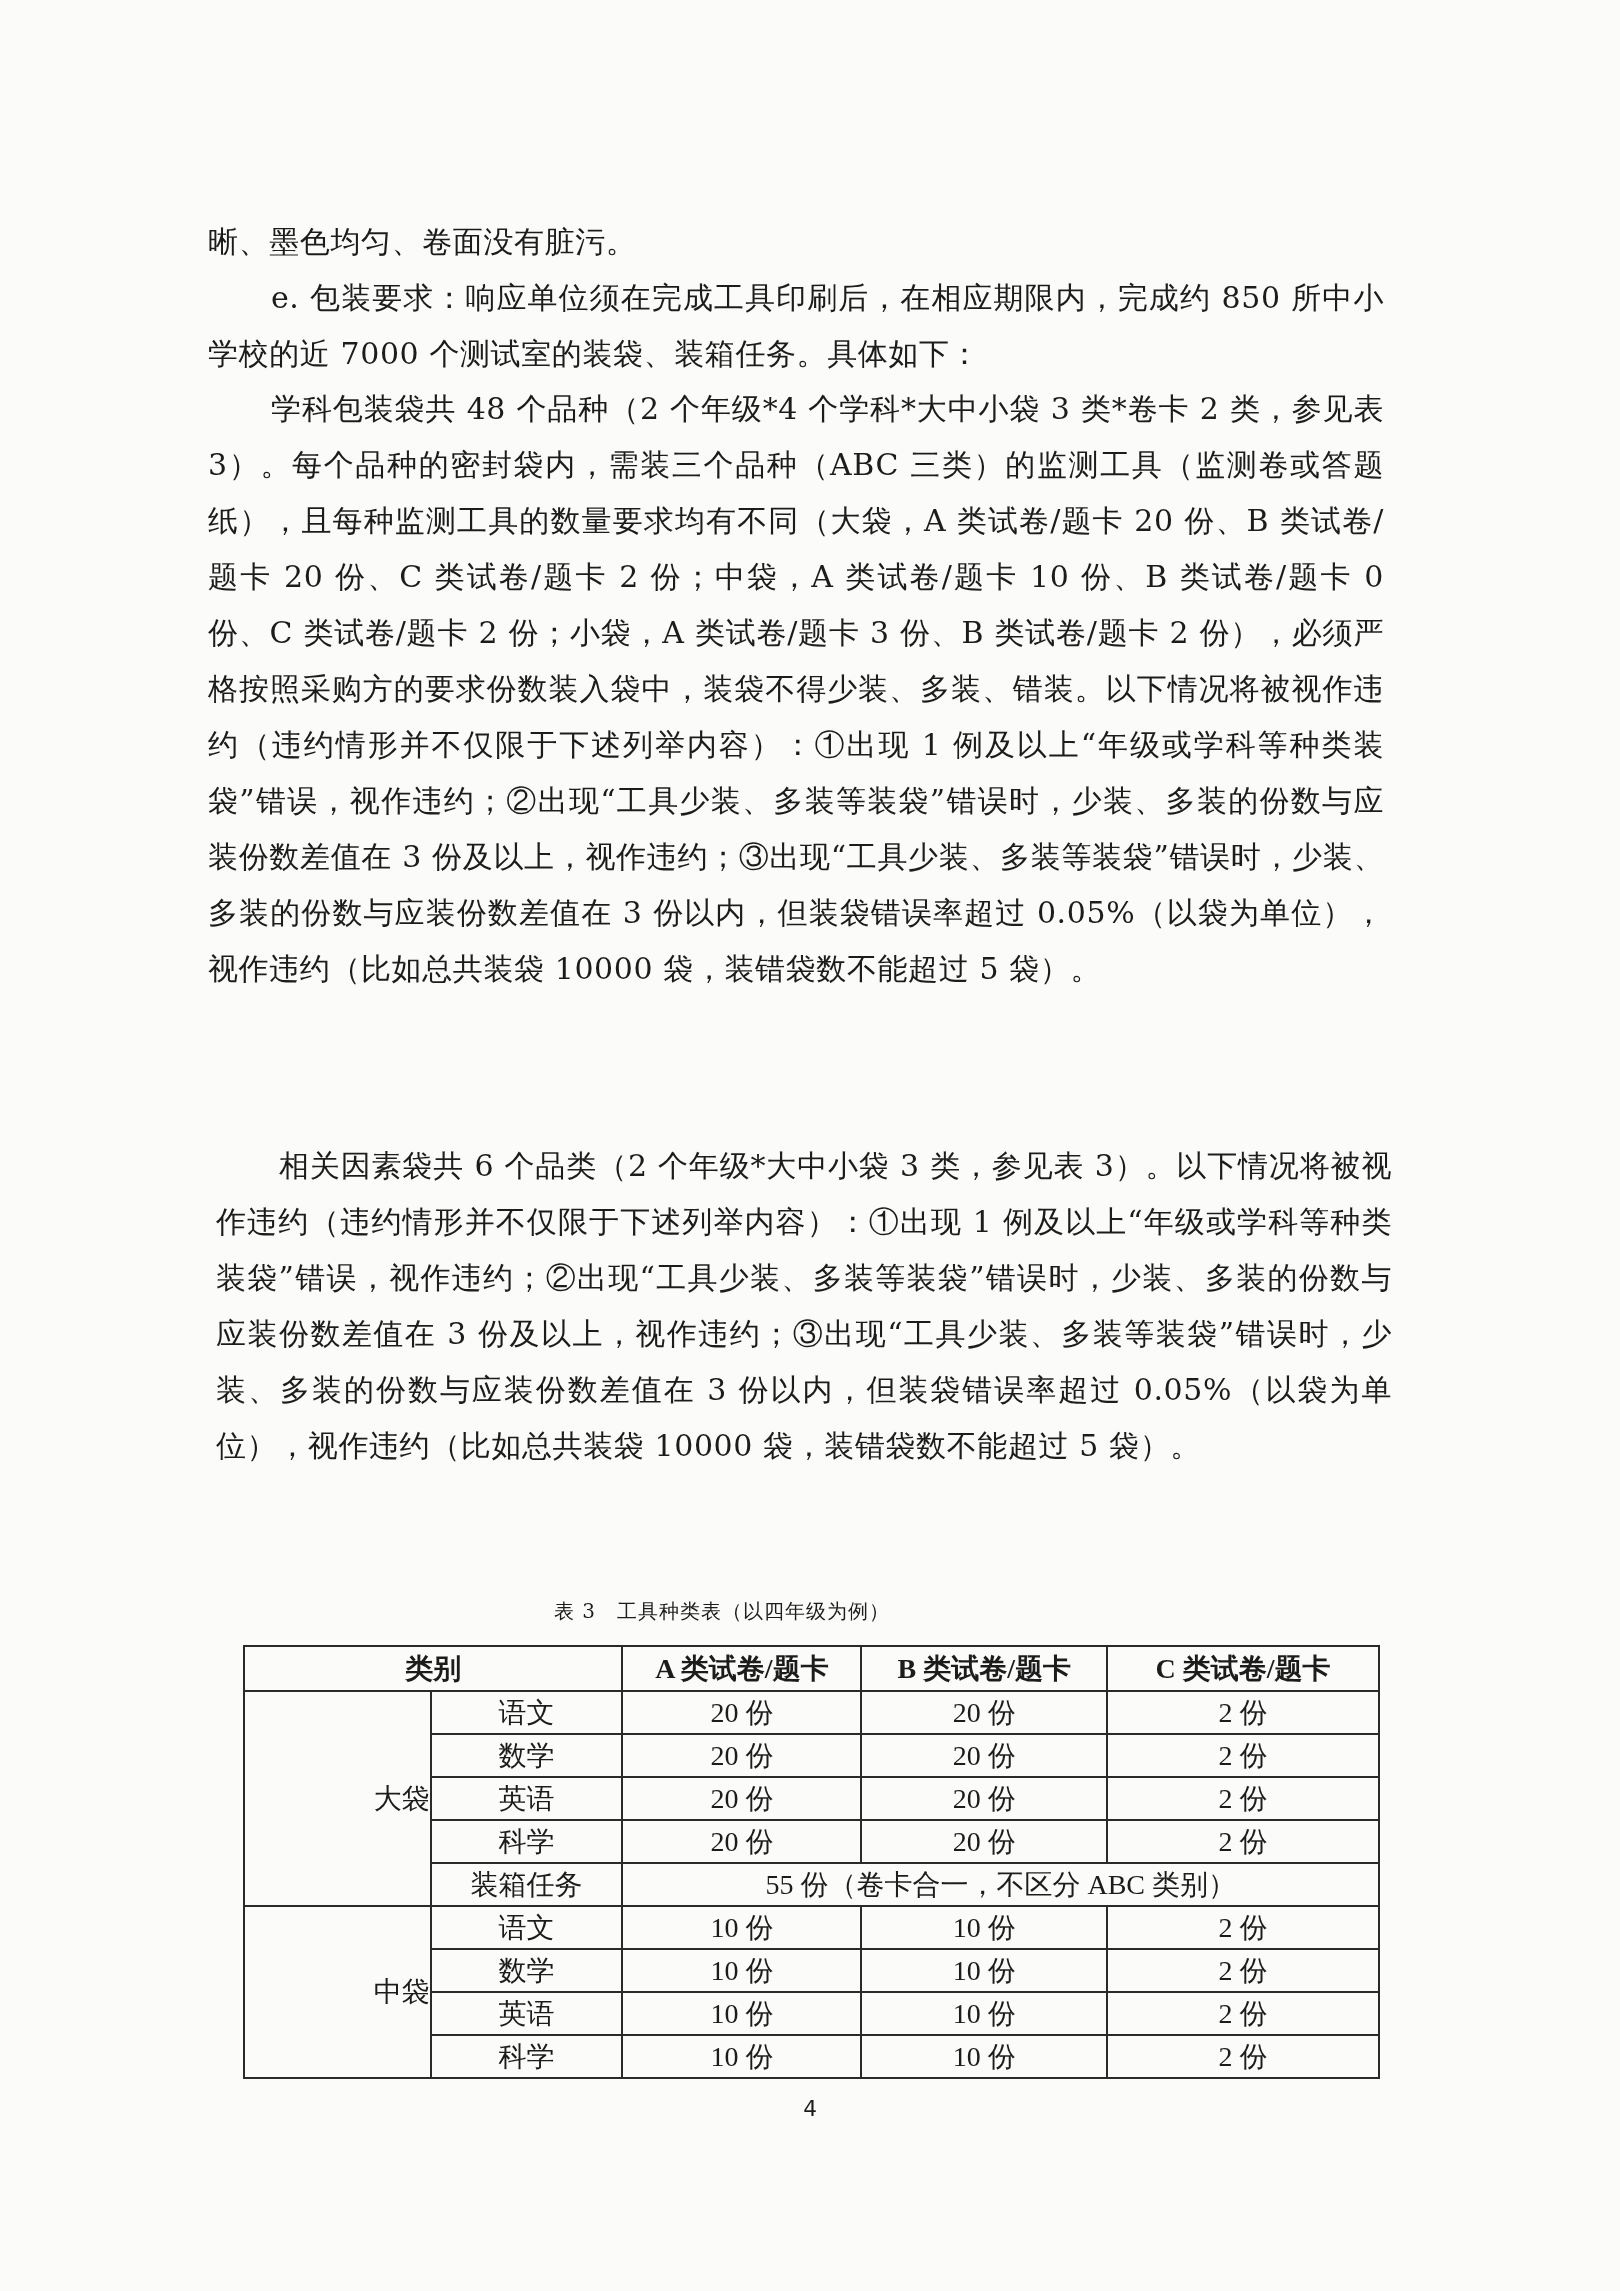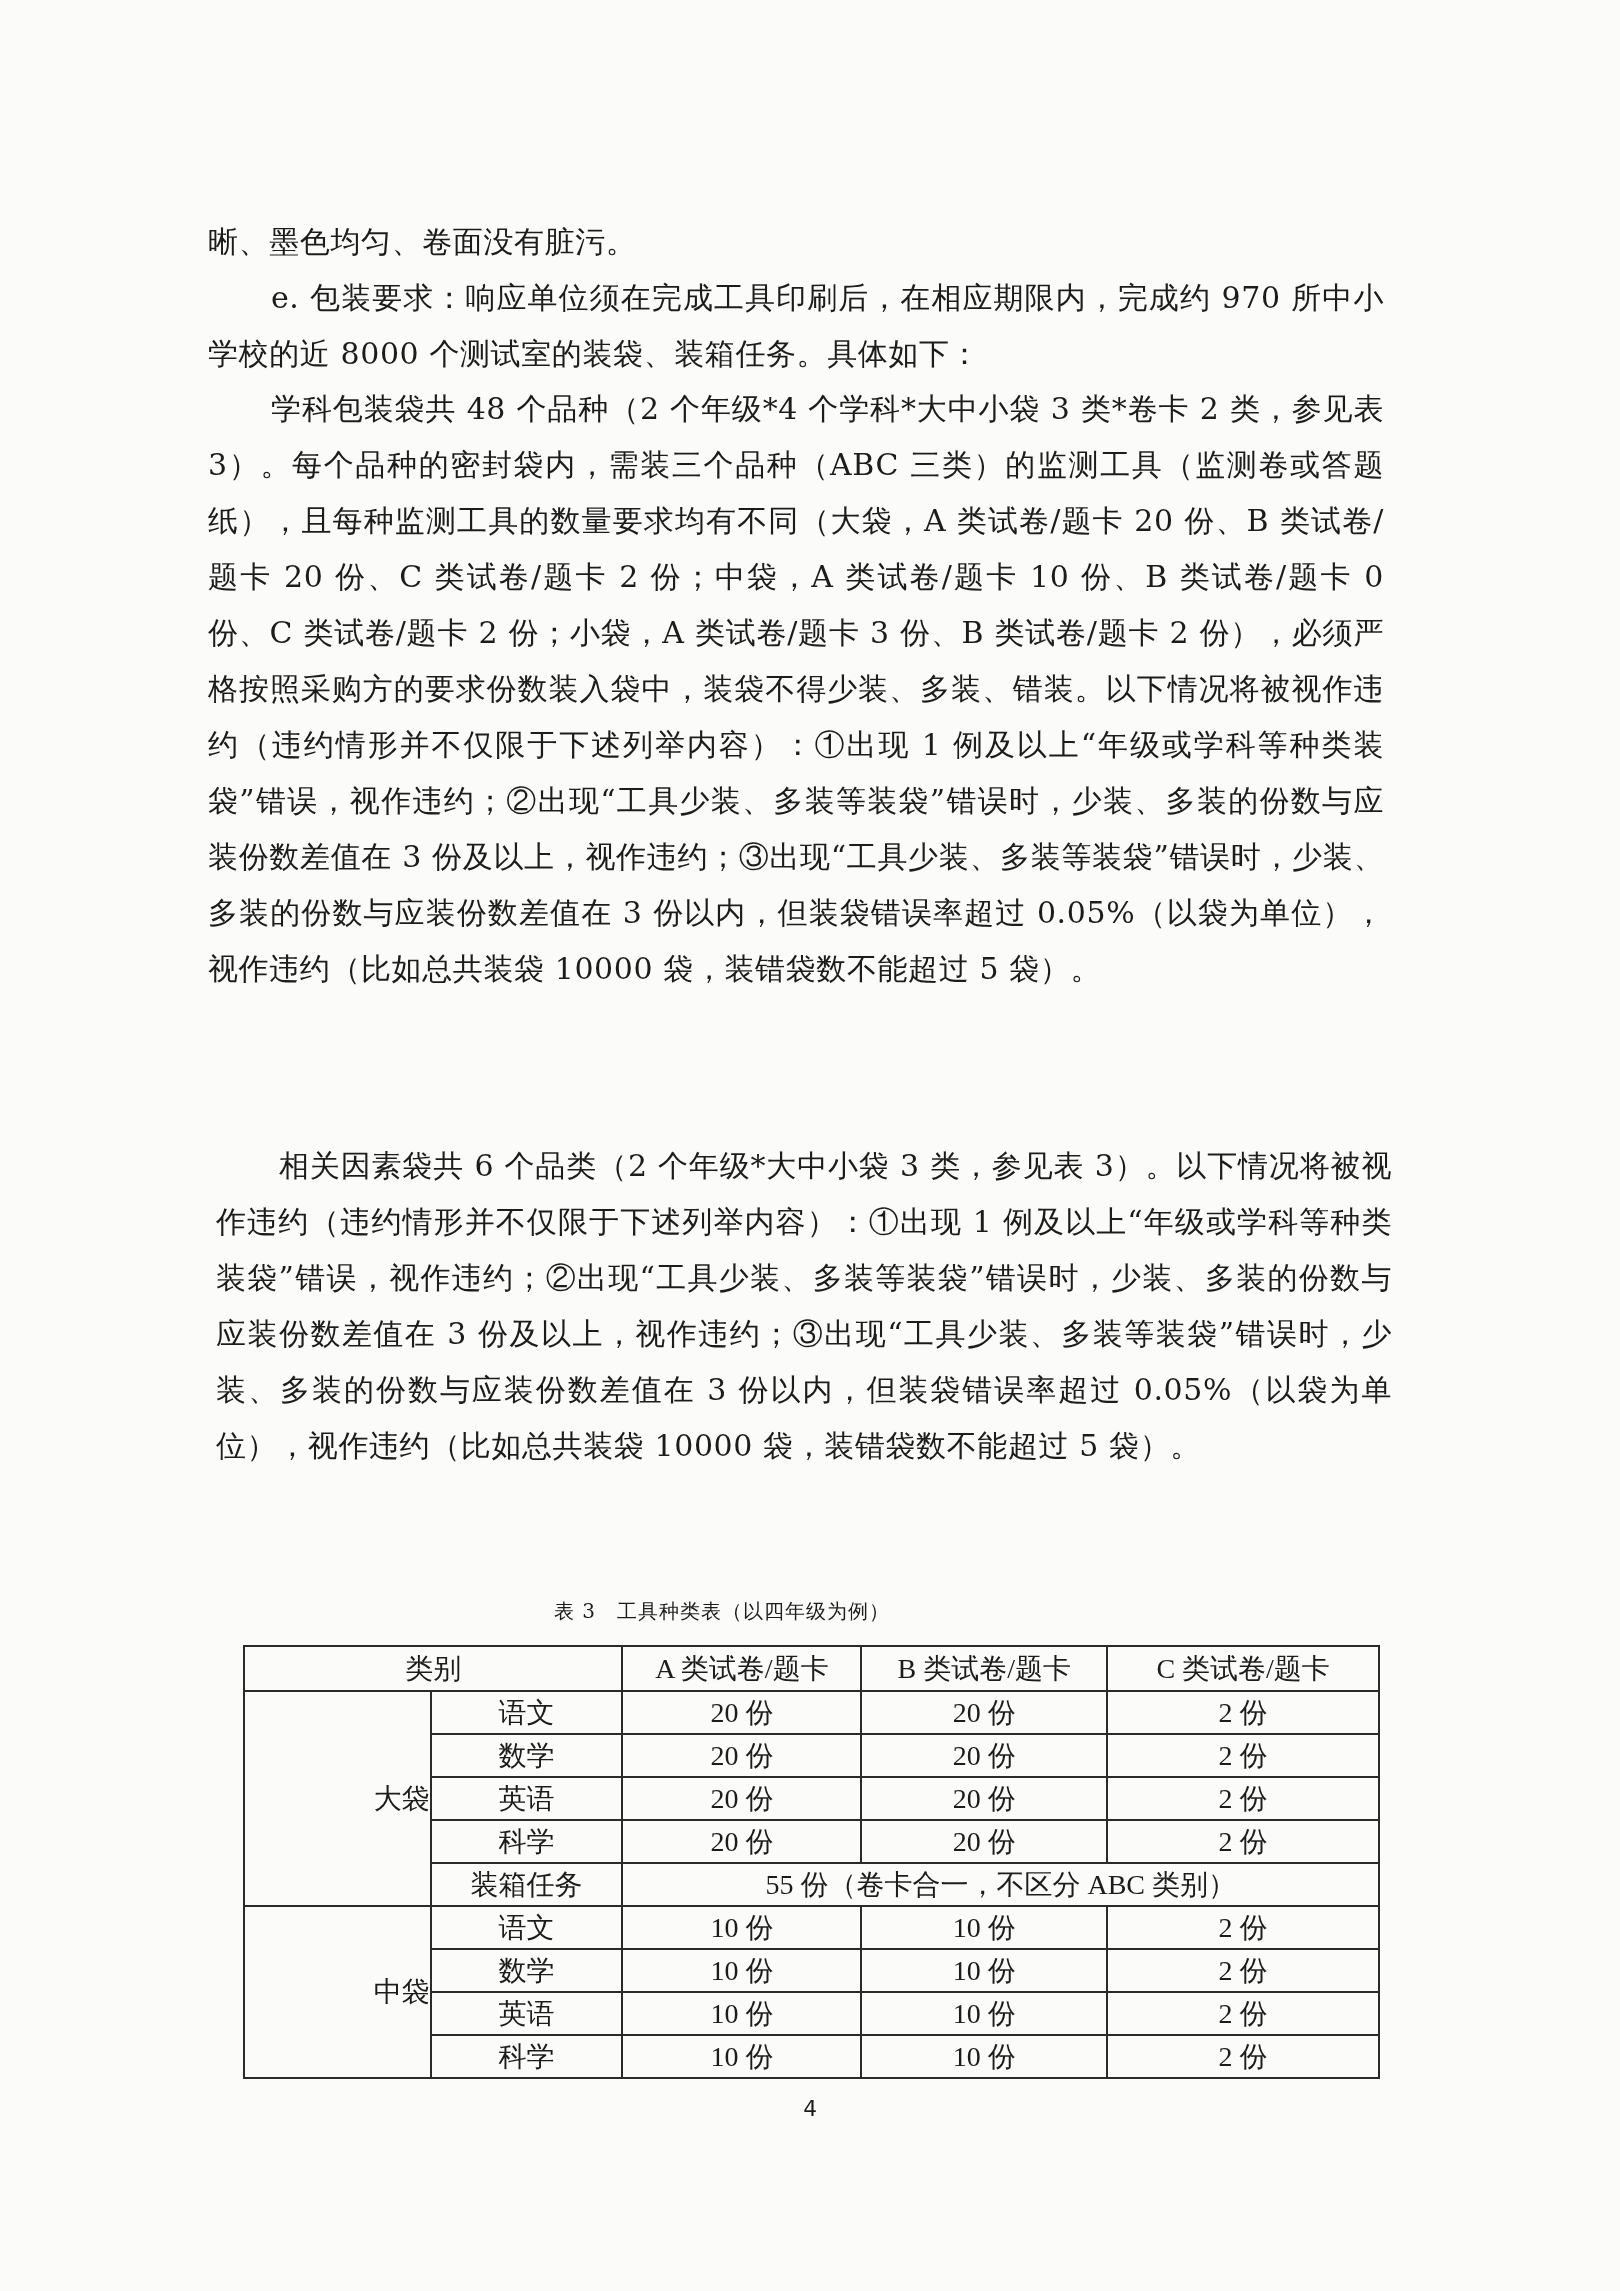--- a/index.html
+++ b/index.html
@@ -52,21 +52,21 @@
     font-family: "Liberation Serif", "DejaVu Serif", serif;
   }
   table.tools td, table.tools th {
     border: 2px solid #2a2a2a;
     text-align: center;
     padding: 0;
     height: 41px;
     font-weight: normal;
   }
   table.tools th {
-    font-weight: normal;
+    font-weight: bold;
     height: 43px;
   }
   table.tools td.grp { width: 191px; text-align: right; }
   table.tools td.sub { width: 196px; }
   table.tools .ca { width: 245px; }
   table.tools .cb { width: 252px; }
   table.tools .cc { width: 279px; }
   .page-num {
     position: absolute;
     left: 0; width: 1620px;
@@ -76,21 +76,21 @@
     font-family: "DejaVu Sans", sans-serif;
   }
 </style>
 </head>
 <body>
 
 <div class="page">
 
   <p class="para" style="top:214px;">晰、墨色均匀、卷面没有脏污。</p>
 
-  <p class="para indent" style="top:270px;">e. 包装要求：响应单位须在完成工具印刷后，在相应期限内，完成约 970 所中小学校的近 8000 个测试室的装袋、装箱任务。具体如下：</p>
+  <p class="para indent" style="top:270px;">e. 包装要求：响应单位须在完成工具印刷后，在相应期限内，完成约 850 所中小学校的近 7000 个测试室的装袋、装箱任务。具体如下：</p>
 
   <p class="para indent" style="top:381px;">学科包装袋共 48 个品种（2 个年级*4 个学科*大中小袋 3 类*卷卡 2 类，参见表 3）。每个品种的密封袋内，需装三个品种（ABC 三类）的监测工具（监测卷或答题纸），且每种监测工具的数量要求均有不同（大袋，A 类试卷/题卡 20 份、B 类试卷/题卡 20 份、C 类试卷/题卡 2 份；中袋，A 类试卷/题卡 10 份、B 类试卷/题卡 0 份、C 类试卷/题卡 2 份；小袋，A 类试卷/题卡 3 份、B 类试卷/题卡 2 份），必须严格按照采购方的要求份数装入袋中，装袋不得少装、多装、错装。以下情况将被视作违约（违约情形并不仅限于下述列举内容）：①出现 1 例及以上“年级或学科等种类装袋”错误，视作违约；②出现“工具少装、多装等装袋”错误时，少装、多装的份数与应装份数差值在 3 份及以上，视作违约；③出现“工具少装、多装等装袋”错误时，少装、多装的份数与应装份数差值在 3 份以内，但装袋错误率超过 0.05%（以袋为单位），视作违约（比如总共装袋 10000 袋，装错袋数不能超过 5 袋）。</p>
 
   <p class="para indent" style="top:1138px;margin-left:8px;">相关因素袋共 6 个品类（2 个年级*大中小袋 3 类，参见表 3）。以下情况将被视作违约（违约情形并不仅限于下述列举内容）：①出现 1 例及以上“年级或学科等种类装袋”错误，视作违约；②出现“工具少装、多装等装袋”错误时，少装、多装的份数与应装份数差值在 3 份及以上，视作违约；③出现“工具少装、多装等装袋”错误时，少装、多装的份数与应装份数差值在 3 份以内，但装袋错误率超过 0.05%（以袋为单位），视作违约（比如总共装袋 10000 袋，装错袋数不能超过 5 袋）。</p>
 
   <div class="caption">表 3　工具种类表（以四年级为例）</div>
 
   <table class="tools">
     <thead>
       <tr>

